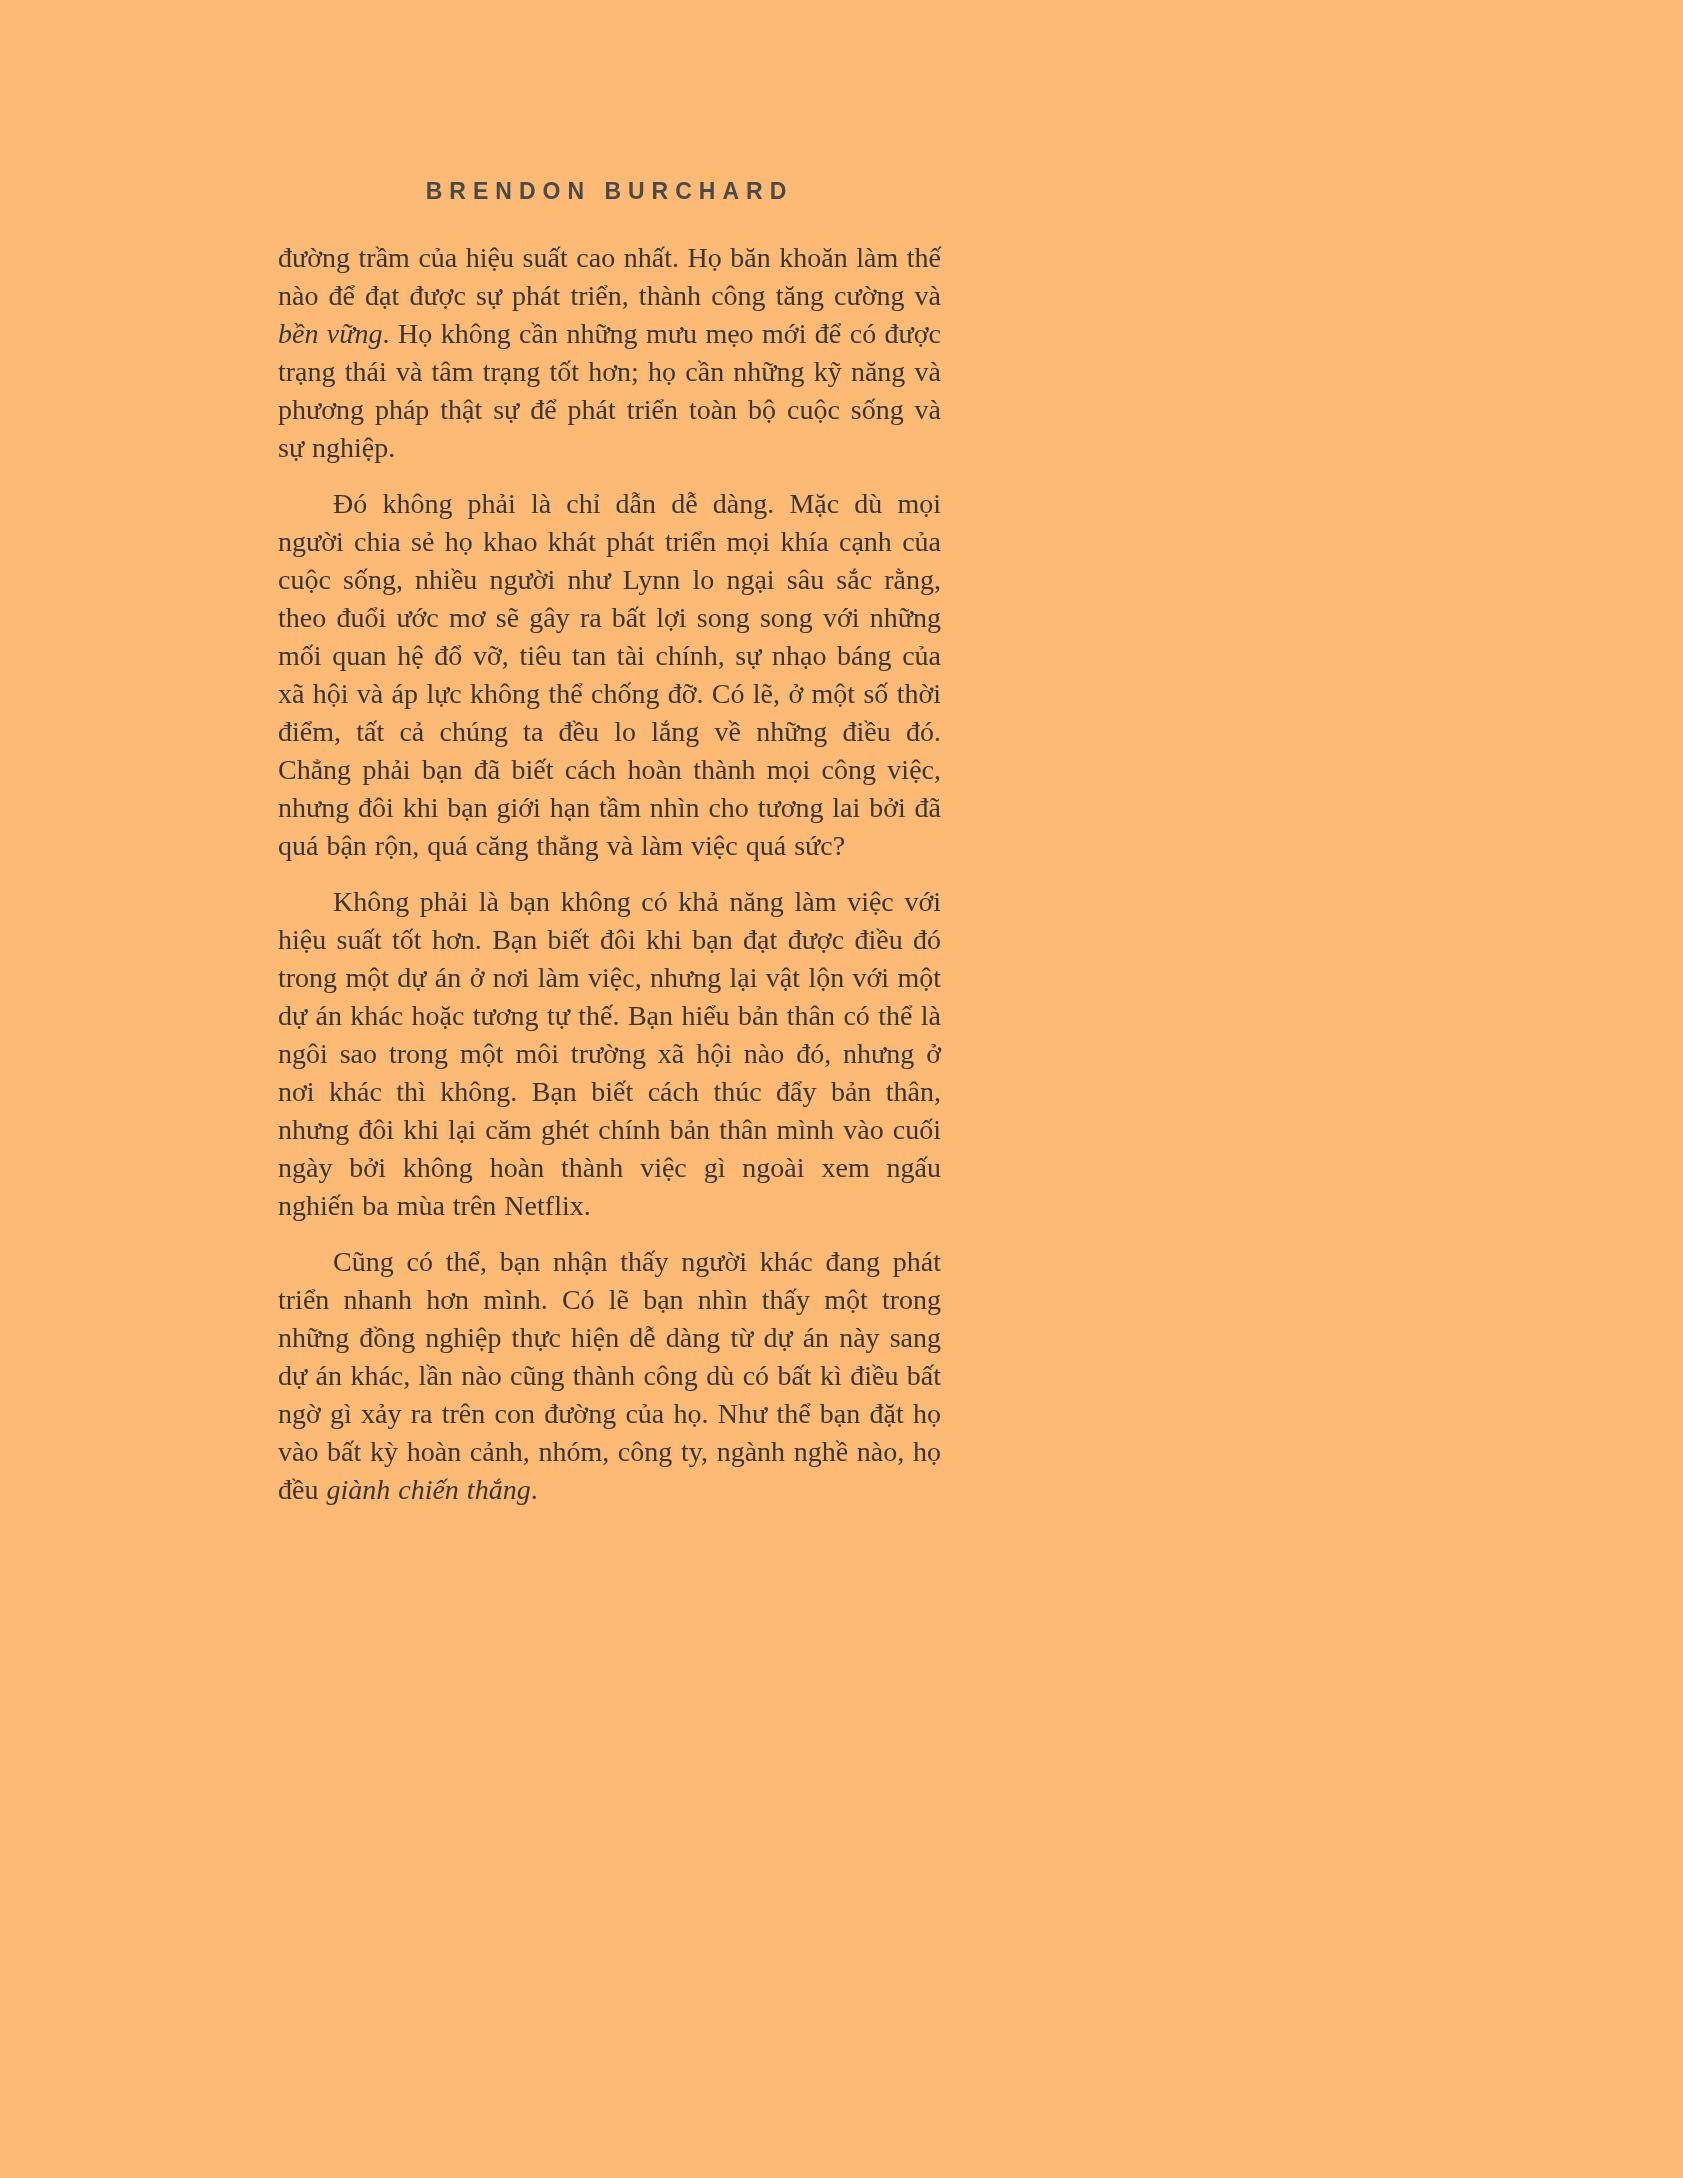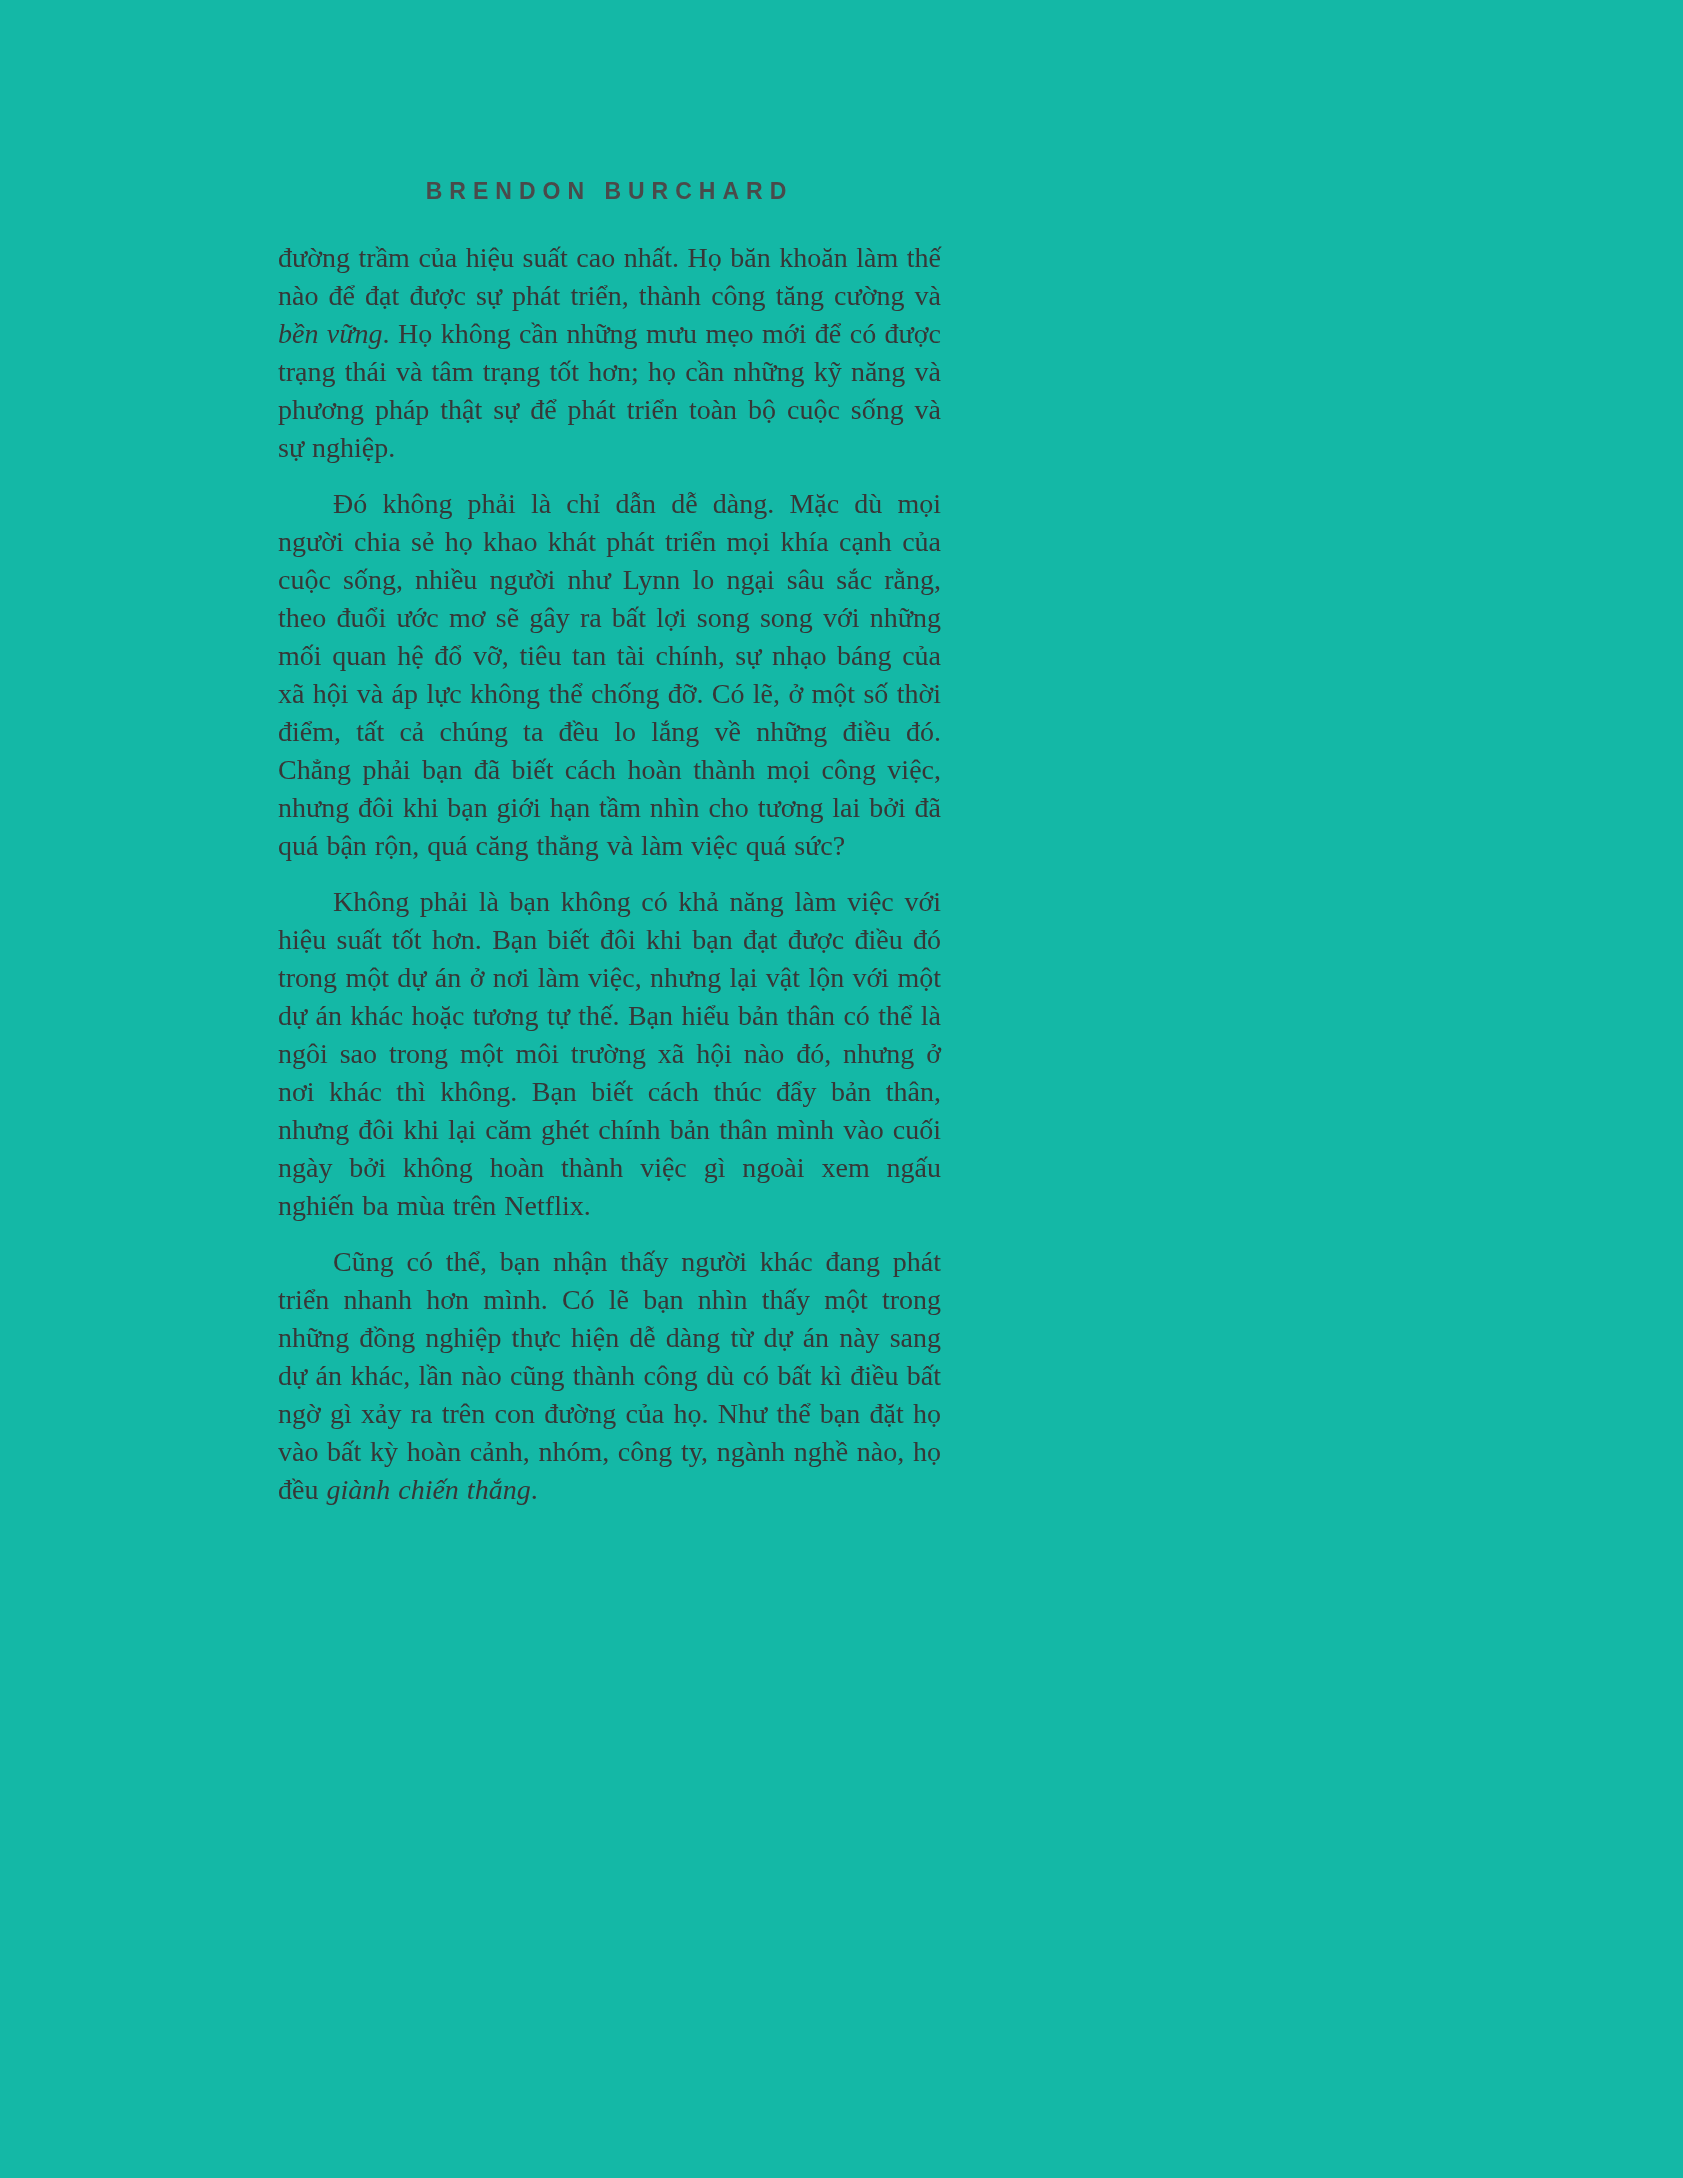--- a/index.html
+++ b/index.html
@@ -4,21 +4,21 @@
 <style>
   html, body {
     margin: 0;
     padding: 0;
     background: #ffffff;
   }
   .page {
     position: relative;
     width: 1683px;
     height: 2178px;
-    background: #14b8a6;
+    background: #fdba74;
     overflow: hidden;
     font-family: "Liberation Serif", serif;
   }
   .content {
     position: absolute;
     left: 278px;
     top: 178px;
     width: 663px;
   }
   .running-header {

